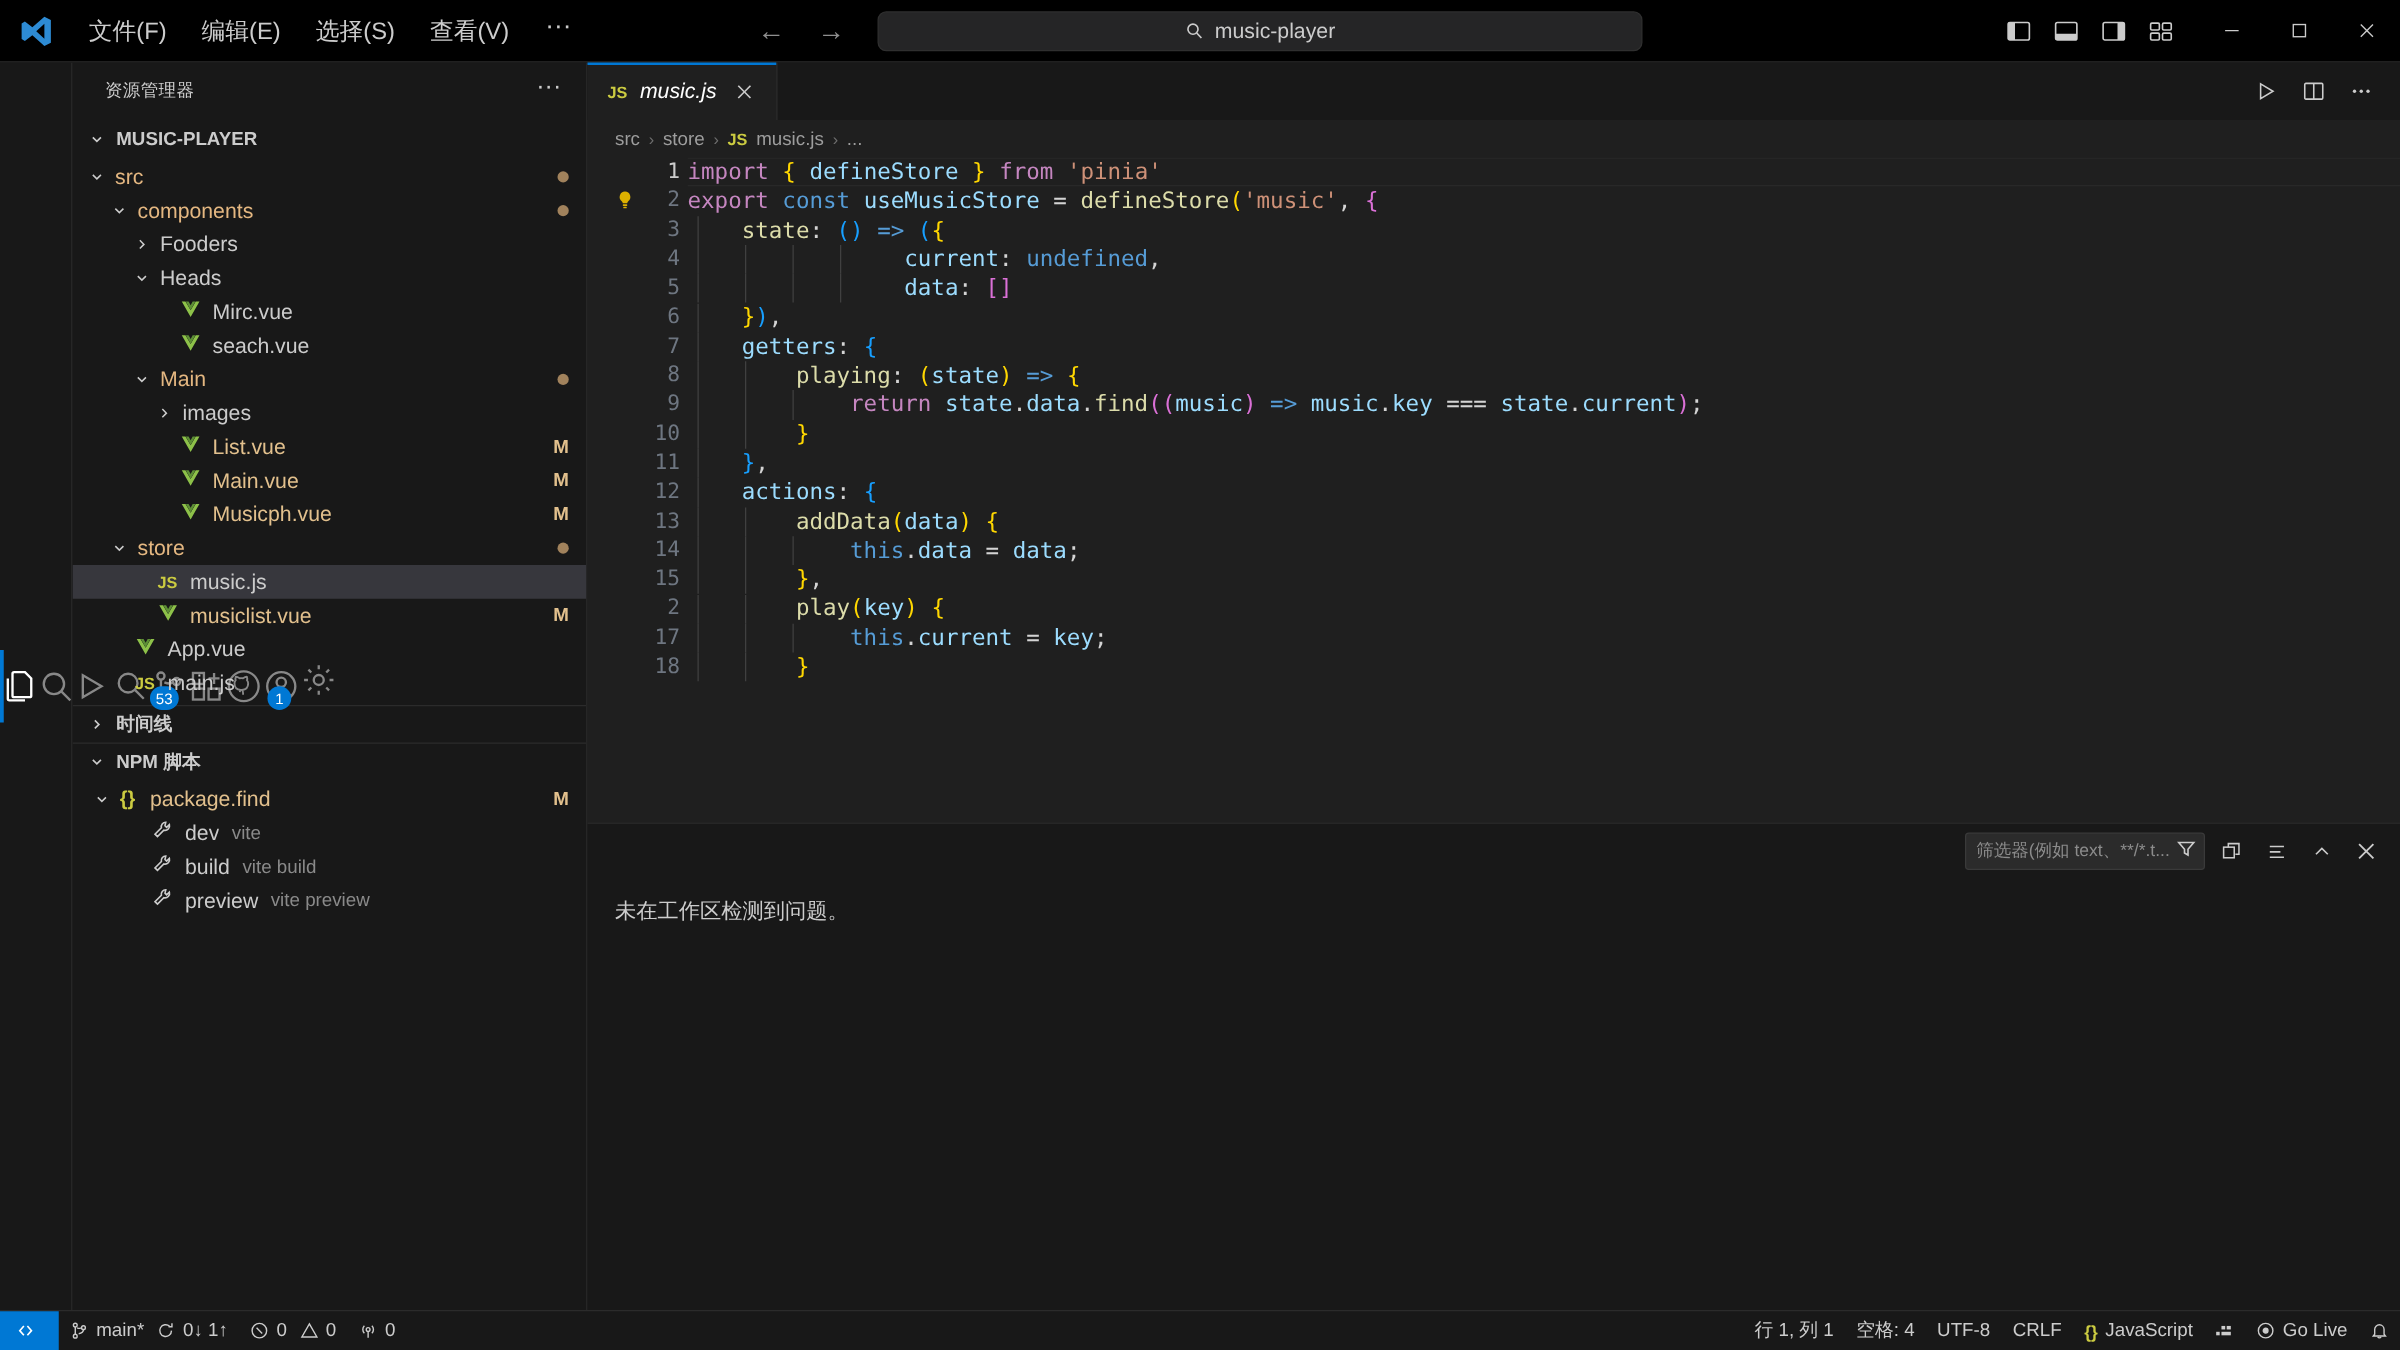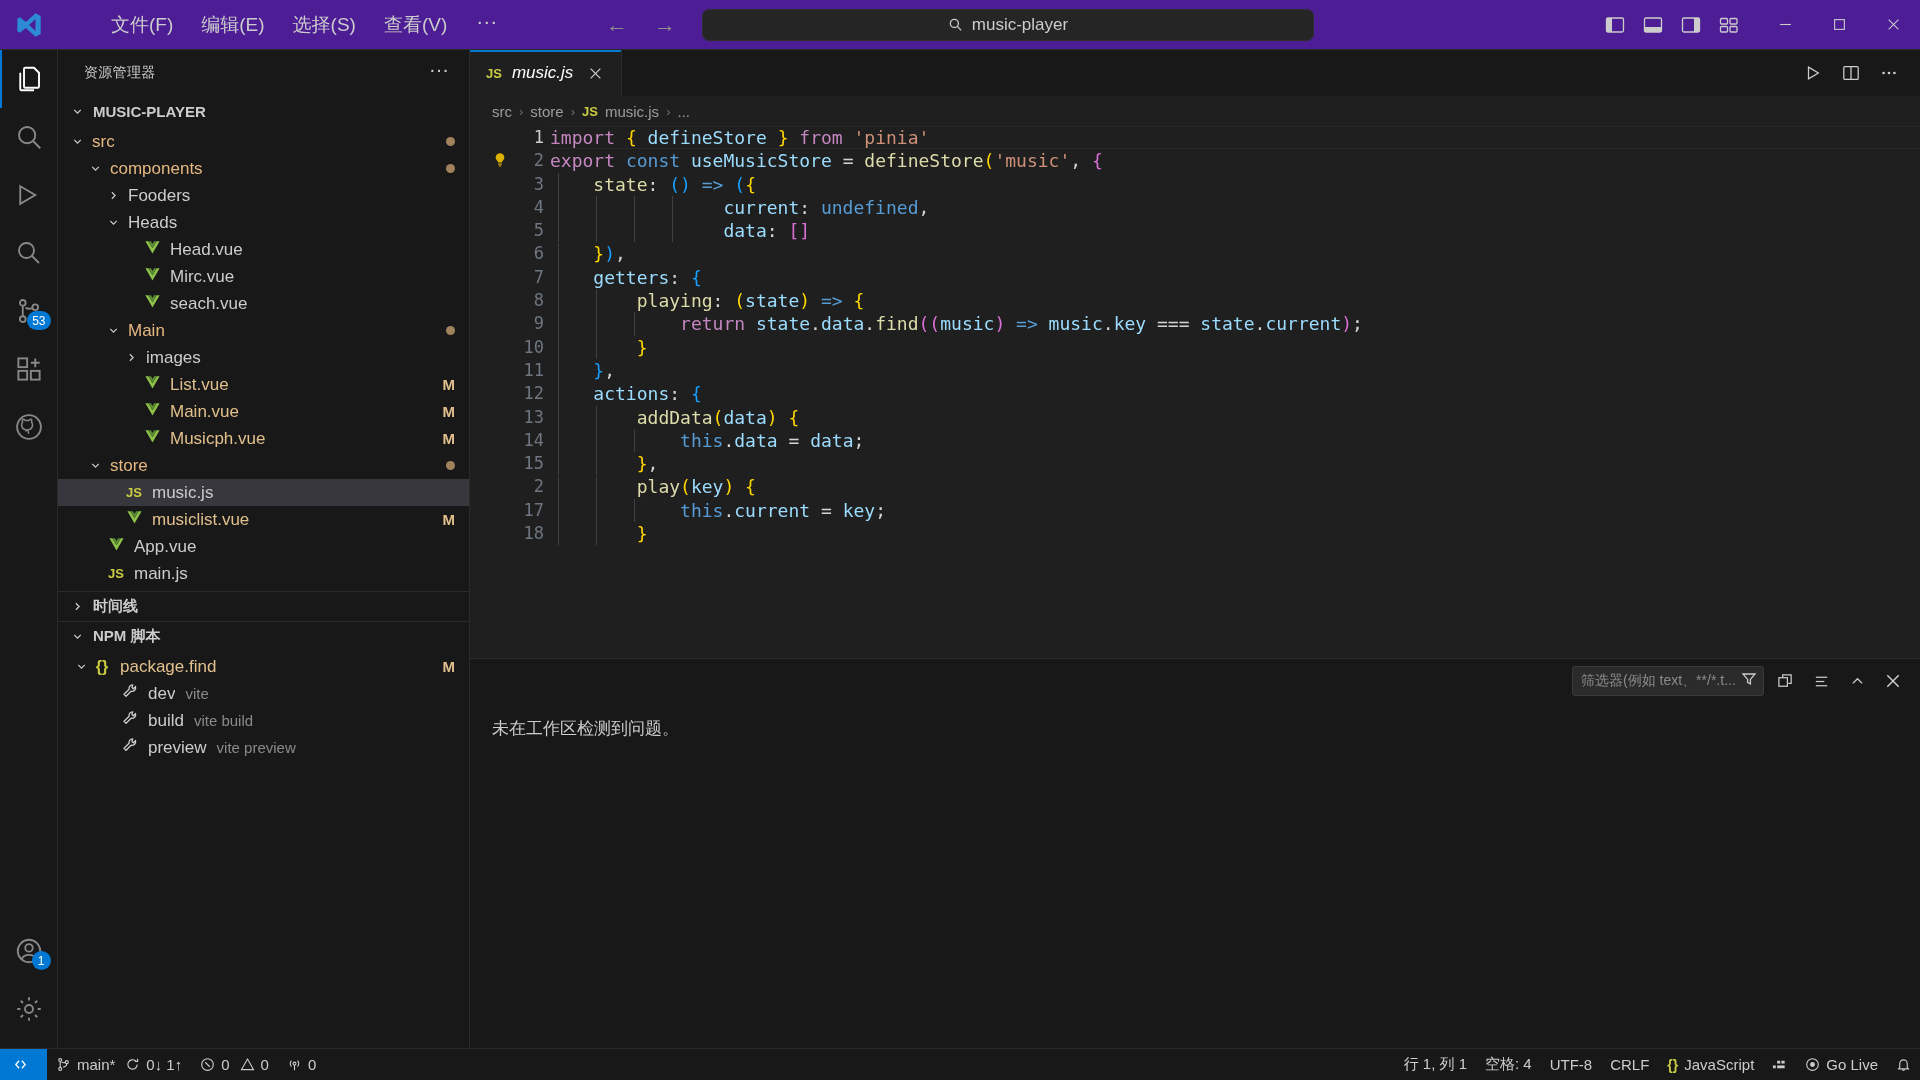--- a/index.html
+++ b/index.html
@@ -7,22 +7,22 @@
     width: 1920px; height: 1080px;
     background: #1f1f1f;
     font-family: "Liberation Sans", "DejaVu Sans", sans-serif;
     overflow: hidden;
     -webkit-font-smoothing: antialiased;
   }
   .app { width: 1920px; height: 1080px; display: flex; flex-direction: column; }
 
   
   .titlebar {
-    height: 50px; background: #4c1d95; display: flex; align-items: center;
-    flex: 0 0 50px; position: relative; border-bottom: 1px solid #2b2b2b; gap: 40px;
+    height: 50px; background: #000000; display: flex; align-items: center;
+    flex: 0 0 50px; position: relative; border-bottom: 1px solid #2b2b2b;
   }
   .vscode-logo { width: 58px; display: flex; align-items: center; justify-content: center; }
   .vscode-logo svg { width: 26px; height: 26px; }
   .menu { display: flex; align-items: center; gap: 2px; }
   .menu-item {
     color: #cccccc; font-size: 19px; padding: 5px 13px; border-radius: 5px;
     cursor: default; white-space: nowrap;
   }
   .menu-more { color: #cccccc; font-size: 21px; padding: 2px 14px 10px 14px; line-height: 14px; }
   .title-center {
@@ -44,21 +44,21 @@
   .layout-btns { display: flex; align-items: center; gap: 8px; padding-right: 14px; }
   .lbtn { width: 30px; height: 30px; display: flex; align-items: center; justify-content: center; border-radius: 4px; }
   .wctl { width: 54px; height: 50px; display: flex; align-items: center; justify-content: center; color: #cccccc; }
   .wctl svg { width: 13px; height: 13px; }
 
   
   .body { flex: 1; display: flex; min-height: 0; }
 
   
   .activitybar {
-    width: 58px; background: #181818; display: flex; flex-direction: column;
+    width: 58px; background: #181818; display: flex; flex-direction: row;
     align-items: center; flex: 0 0 58px; border-right: 1px solid #2b2b2b;
   }
   .act-item {
     width: 58px; height: 58px; display: flex; align-items: center; justify-content: center;
     position: relative; color: #888888;
   }
   .act-item.active { color: #ffffff; }
   .act-item.active::before {
     content: ''; position: absolute; left: 0; top: 0; bottom: 0; width: 2.5px; background: #0078d4;
   }
@@ -414,31 +414,20 @@
               <span class="label clr-plain">Fooders</span>
             </div>
             <div class="row">
               <span class="indent" style="width: 46px;"></span>
               <span class="arrow">
                 <svg viewBox="0 0 16 16" fill="none" stroke="#cccccc" stroke-width="1.5">
                   <path d="M4 6l4 4 4-4"></path>
                 </svg>
               </span>
               <span class="label clr-plain">Heads</span>
-            </div>
-            <div class="row">
-              <span class="indent" style="width: 64px;"></span>
-              <span class="arrow"></span>
-              <span class="fileicon">
-                <span class="vue-ico"><svg viewBox="0 0 24 24">
-                    <path fill="#8dc149" d="M2 3h4.2L12 13 17.8 3H22L12 20.5z"></path>
-                    <path fill="#5d8f35" d="M6.6 3h3.1L12 7.2 14.3 3h3.1L12 12.6z"></path>
-                  </svg></span>
-              </span>
-              <span class="label clr-plain">Head.vue</span>
             </div>
             <div class="row">
               <span class="indent" style="width: 64px;"></span>
               <span class="arrow"></span>
               <span class="fileicon">
                 <span class="vue-ico"><svg viewBox="0 0 24 24">
                     <path fill="#8dc149" d="M2 3h4.2L12 13 17.8 3H22L12 20.5z"></path>
                     <path fill="#5d8f35" d="M6.6 3h3.1L12 7.2 14.3 3h3.1L12 12.6z"></path>
                   </svg></span>
               </span>

